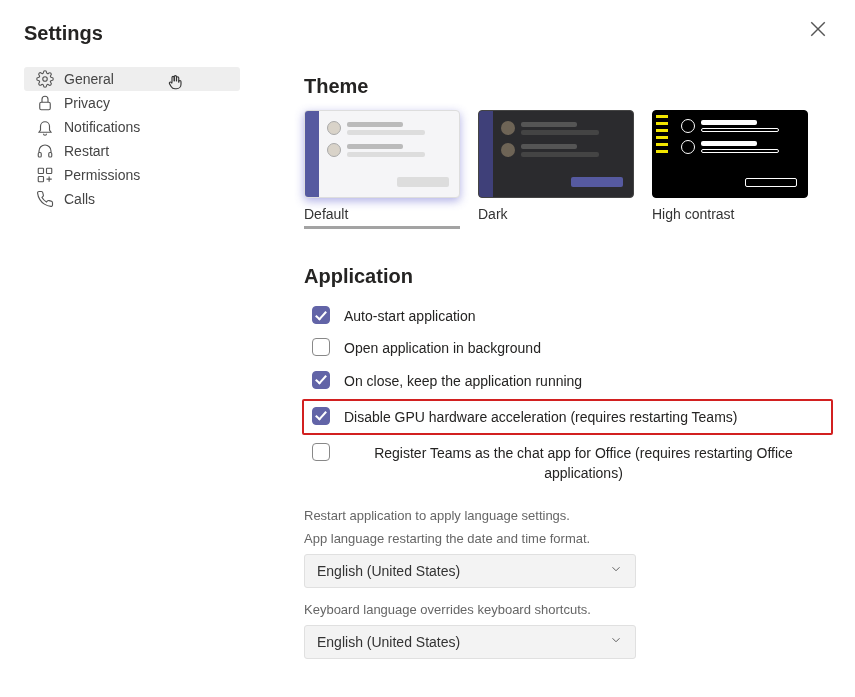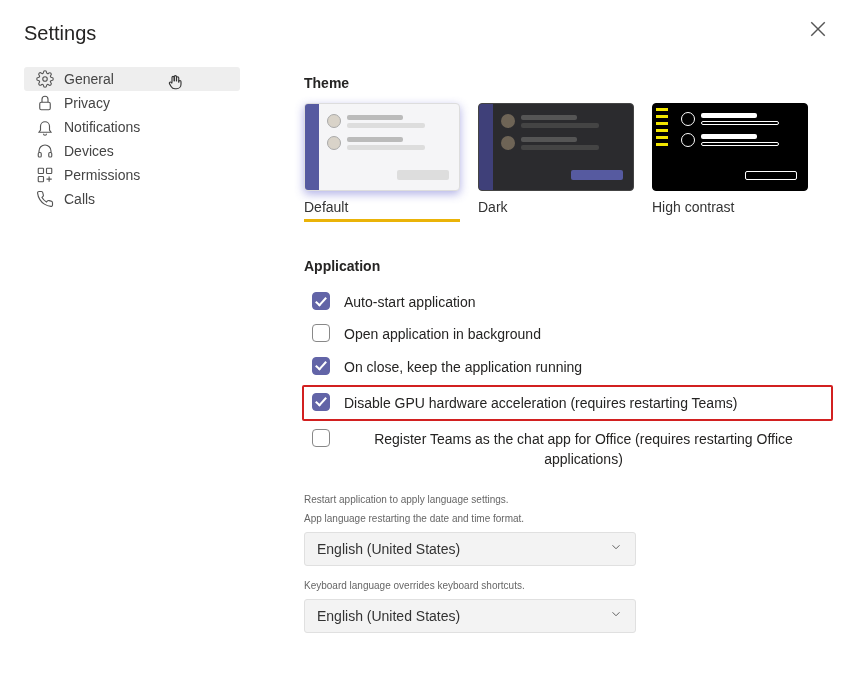--- a/index.html
+++ b/index.html
@@ -22,21 +22,21 @@
     top: 20px;
     right: 28px;
     width: 18px;
     height: 18px;
     cursor: pointer;
     color: #555;
   }
   .close-btn svg { width: 100%; height: 100%; }
   .title {
     font-size: 20px;
-    font-weight: 400;
+    font-weight: 700;
     margin: 2px 0 22px 0;
   }
   .layout {
     display: flex;
   }
   .sidebar {
     width: 216px;
     flex: 0 0 216px;
   }
   .nav-item {
@@ -72,21 +72,21 @@
   }
   .cursor-hand svg { width: 100%; height: 100%; }
 
   .content {
     padding-left: 64px;
     padding-top: 8px;
     flex: 1;
   }
   .section-title {
     font-weight: 700;
-    font-size: 14px;
+    font-size: 20px;
     margin-bottom: 12px;
   }
   .themes {
     display: flex;
     gap: 18px;
     margin-bottom: 36px;
   }
   .theme-card { width: 156px; cursor: pointer; }
   .theme-thumb {
     width: 156px;
@@ -94,21 +94,21 @@
     border-radius: 4px;
     position: relative;
     overflow: hidden;
     border: 1px solid #ddd;
   }
   .theme-label { margin-top: 8px; color: #333; }
   .theme-card.selected .theme-thumb {
     box-shadow: 0 3px 10px rgba(80,80,200,0.45);
   }
   .theme-card.selected {
-    border-bottom: 3px solid #eab308;
+    border-bottom: 3px solid #a3a3a3;
     padding-bottom: 4px;
   }
 
   
   .thumb-default { background: #f5f5f7; }
   .thumb-default .rail { position:absolute; left:0; top:0; bottom:0; width:14px; background:#565aa0; }
   .thumb-default .list { position:absolute; left:22px; top:10px; }
   .thumb-default .list .row { display:flex; align-items:center; margin-bottom:8px;}
   .thumb-default .avatar { width:14px; height:14px; border-radius:50%; background:#d9d3c9; border:1px solid #aaa; margin-right:6px;}
   .thumb-default .line1 { width:56px; height:5px; background:#bbb; border-radius:2px; }
@@ -171,21 +171,21 @@
     height: 9px;
     border: solid #fff;
     border-width: 0 2px 2px 0;
     transform: rotate(42deg);
   }
   .cb-label { color: #252423; }
 
   .language { margin-top: 18px; }
   .hint {
     color: #666;
-    font-size: 10px;
+    font-size: 13px;
     margin: 6px 0 8px 0;
   }
   .select {
     width: 332px;
     height: 34px;
     background: #f3f3f3;
     border: 1px solid #e0e0e0;
     border-radius: 3px;
     display: flex;
     align-items: center;
@@ -249,21 +249,21 @@
         <span>Notifications</span>
       </div>
       <div class="nav-item">
         <span class="nav-icon">
           <svg viewBox="0 0 24 24" fill="none" stroke="currentColor" stroke-width="1.5">
               <path d="M4 14v-2a8 8 0 1 1 16 0v2"></path>
               <rect x="3" y="14" width="4" height="6" rx="1.5"></rect>
               <rect x="17" y="14" width="4" height="6" rx="1.5"></rect>
             </svg>
         </span>
-        <span>Devices</span>
+        <span>Restart</span>
       </div>
       <div class="nav-item">
         <span class="nav-icon">
           <svg viewBox="0 0 24 24" fill="none" stroke="currentColor" stroke-width="1.5">
               <rect x="3" y="3" width="7" height="7" rx="1"></rect>
               <rect x="14" y="3" width="7" height="7" rx="1"></rect>
               <rect x="3" y="14" width="7" height="7" rx="1"></rect>
               <path d="M17.5 14v7M14 17.5h7"></path>
             </svg>
         </span>

